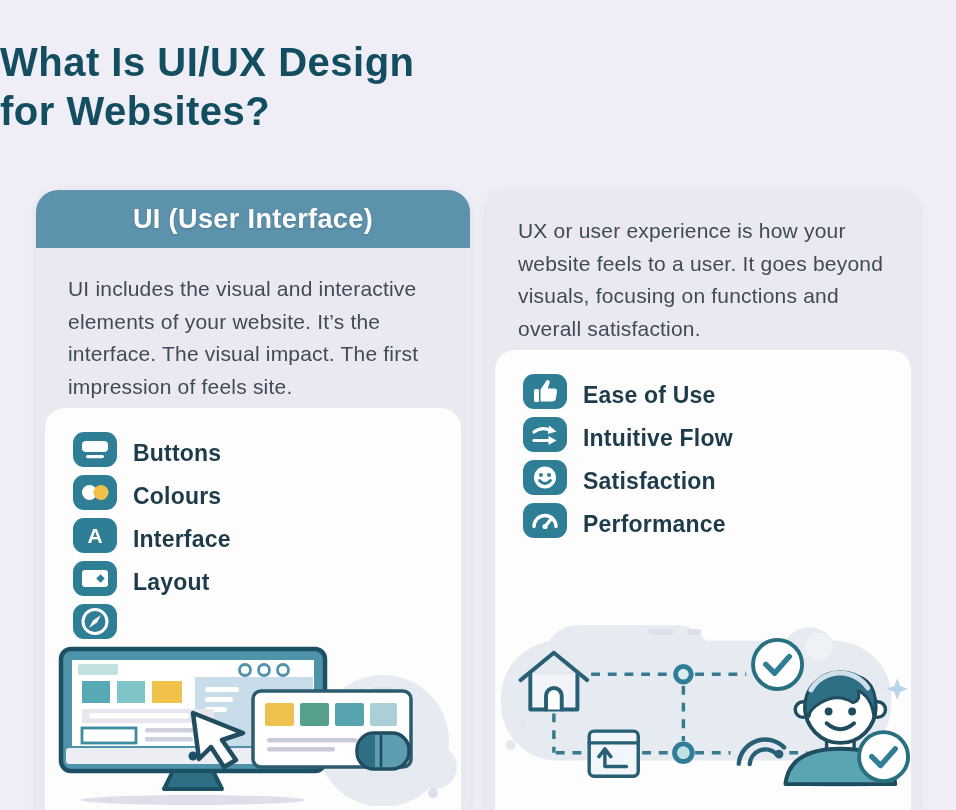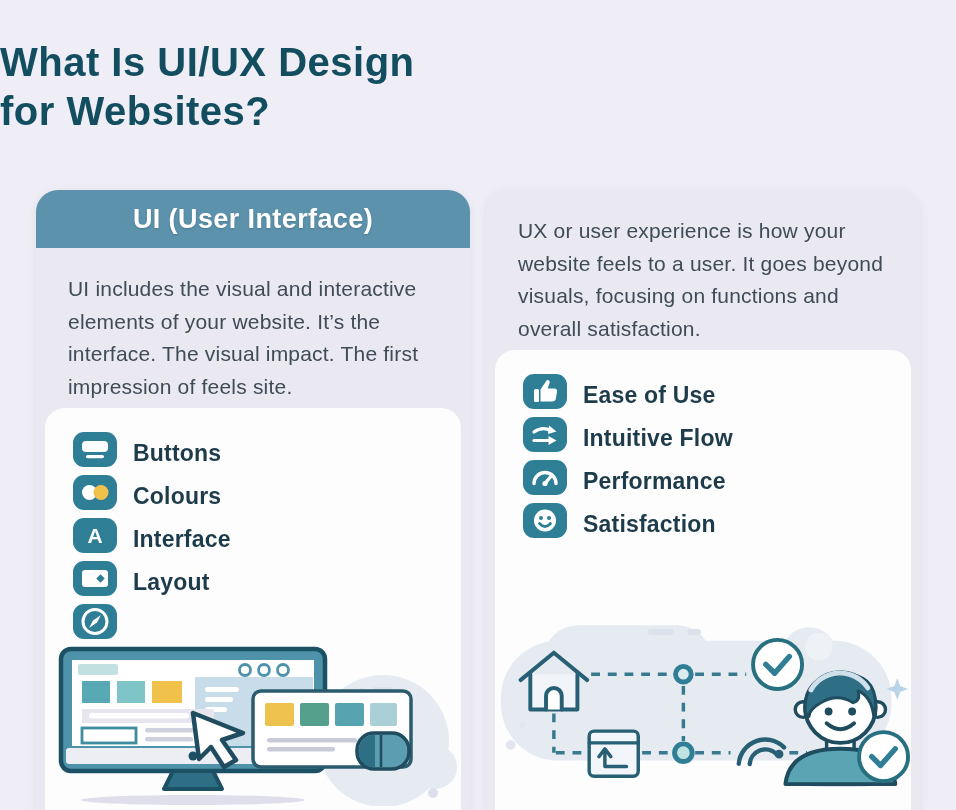--- a/index.html
+++ b/index.html
@@ -174,38 +174,38 @@
             <path d="M11 23.5 h16" fill="none" stroke="#fff" stroke-width="3.2" stroke-linecap="round"></path>
             <path d="M25.5 19 L33.5 23.5 L25.5 28 Z" fill="#fff"></path>
           </svg>
         </span>
         <span class="li-label">Intuitive Flow</span>
       </div>
 
       <div class="li-row">
         <span class="chip">
           <svg width="44" height="35" viewBox="0 0 44 35">
-            <path d="M11 23.5 a11 11 0 0 1 22 0" fill="none" stroke="#fff" stroke-width="3.4" stroke-linecap="round"></path>
-            <line x1="22" y1="23.5" x2="29" y2="15" stroke="#fff" stroke-width="3.4" stroke-linecap="round"></line>
-            <circle cx="22" cy="23.5" r="2.6" fill="#fff"></circle>
-          </svg>
-        </span>
-        <span class="li-label">Performance</span>
-      </div>
-
-      <div class="li-row">
-        <span class="chip">
-          <svg width="44" height="35" viewBox="0 0 44 35">
             <circle cx="22" cy="17.5" r="11" fill="#fff"></circle>
             <circle cx="18" cy="15" r="2" fill="#2e7e96"></circle>
             <circle cx="26" cy="15" r="2" fill="#2e7e96"></circle>
             <path d="M16.5 20.5 q5.5 6 11 0" fill="none" stroke="#2e7e96" stroke-width="2.8" stroke-linecap="round"></path>
           </svg>
         </span>
         <span class="li-label">Satisfaction</span>
+      </div>
+
+      <div class="li-row">
+        <span class="chip">
+          <svg width="44" height="35" viewBox="0 0 44 35">
+            <path d="M11 23.5 a11 11 0 0 1 22 0" fill="none" stroke="#fff" stroke-width="3.4" stroke-linecap="round"></path>
+            <line x1="22" y1="23.5" x2="29" y2="15" stroke="#fff" stroke-width="3.4" stroke-linecap="round"></line>
+            <circle cx="22" cy="23.5" r="2.6" fill="#fff"></circle>
+          </svg>
+        </span>
+        <span class="li-label">Performance</span>
       </div>
 
       <div class="illu illu-ux">
         <svg viewBox="0 0 424 176" preserveAspectRatio="xMidYMax meet">
           <g>
             <rect x="6" y="24" width="398" height="122" rx="58" fill="#e6ebf2"></rect>
             <rect x="50" y="8" width="170" height="70" rx="34" fill="#e6ebf2"></rect>
             <circle cx="320" cy="38" r="28" fill="#e6ebf2"></circle>
             <rect x="156" y="12" width="26" height="6" rx="3" fill="#dde1ec"></rect>
             <rect x="196" y="12" width="14" height="6" rx="3" fill="#dde1ec"></rect>

